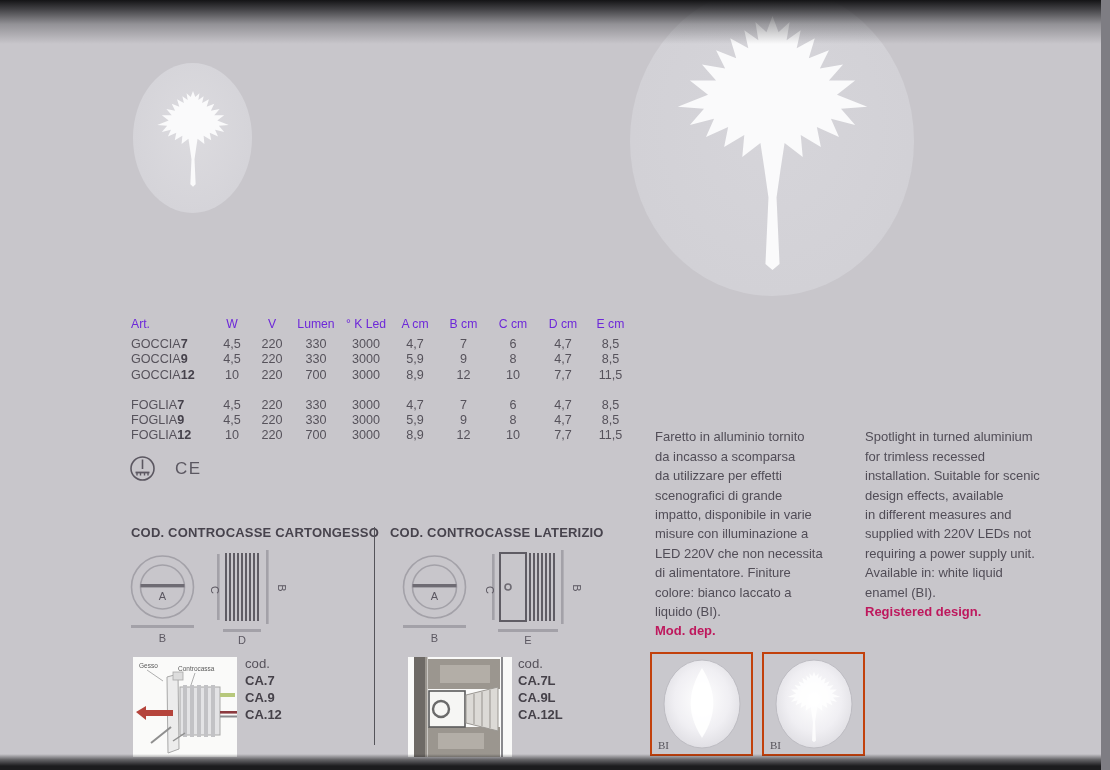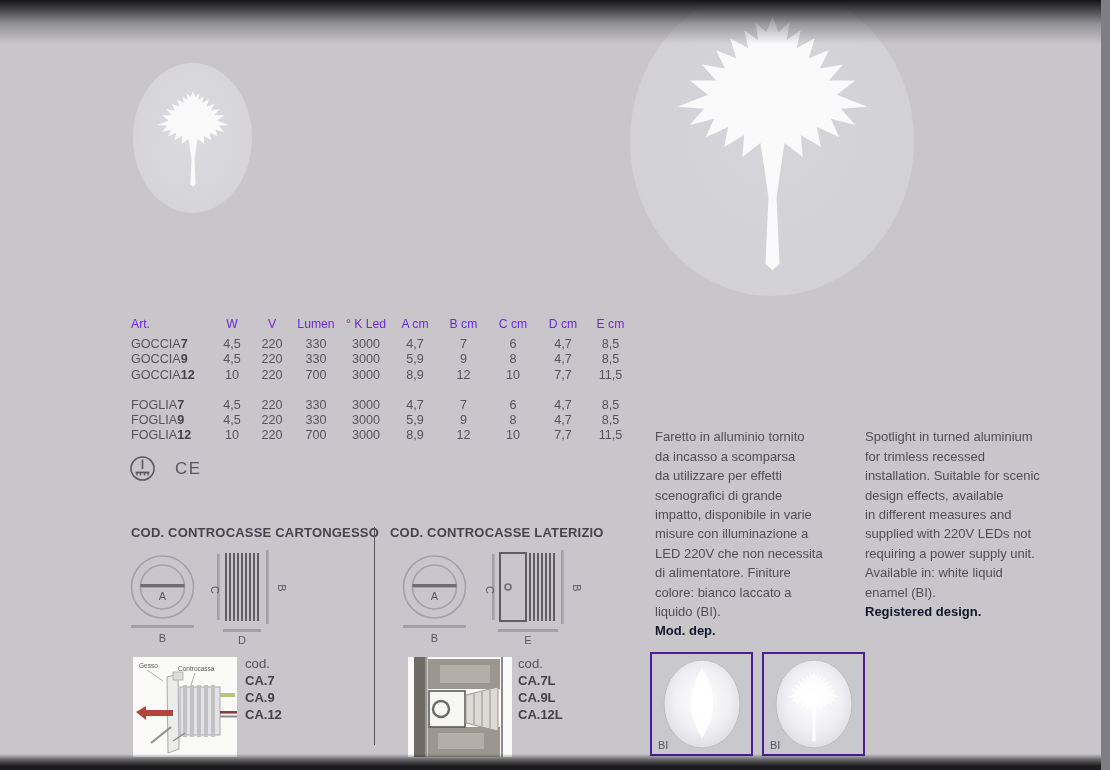--- a/index.html
+++ b/index.html
@@ -56,31 +56,31 @@
 
   
   .photo{width:104px;height:100px;background:#fafaf9;}
   .photo1{left:133px;top:657px;}
   .photo2{left:408px;top:657px;}
   .codblock{font-size:13.2px;color:#56525b;line-height:17px;}
   .codblock .codes{font-weight:bold;font-size:13px;color:#454149;}
   .cod1{left:245px;top:655px;}
   .cod2{left:518px;top:655px;}
 
-  .bi-box{width:99px;height:100px;background:#c9c8cd;border:2px solid #4c1d95;
-    display:flex;align-items:center;justify-content:center;position:absolute;}
+  .bi-box{width:99px;height:100px;background:#c9c8cd;border:2px solid #c2410c;
+    display:flex;align-items:center;justify-content:center;position:absolute;font-family:Liberation Serif, serif;}
   .bi1{left:650px;top:652px;}
   .bi2{left:762px;top:652px;}
   .bi-label{position:absolute;left:6px;bottom:3px;font-size:11px;color:#55535a;}
 
   
   .desc{width:195px;font-size:13px;line-height:19.4px;color:#514d57;white-space:pre-line;}
   .desc-it{left:655px;top:408px;}
   .desc-en{left:865px;top:408px;width:208px;}
-  .desc .bold{font-weight:bold;color:#0f172a;white-space:normal;}
+  .desc .bold{font-weight:bold;color:#be185d;white-space:normal;}
 </style>
 </head>
 <body>
 
 <div id="canvas">
 
   <div class="abs oval-sm">
     <svg width="76" height="100" viewBox="0 0 200 260">
       <path class="leaf" d="M100 6 L106 22 L117 12 L114 30 L128 20 L124 38 L142 28 L136 48 L156 40 L147 58 L170 54 L156 70 L182 70 L164 84 L194 96 L168 98 L182 114 L158 108 L166 126 L144 116 L148 136 L128 124 L130 146 L112 132 L108 158 L104 186 L107 252 L100 258 L93 252 L96 186 L92 158 L88 132 L70 146 L72 124 L52 136 L56 116 L34 126 L42 108 L18 114 L32 98 L6 96 L36 84 L18 70 L44 70 L30 54 L53 58 L44 40 L64 48 L58 28 L76 38 L72 20 L86 30 L83 12 L94 22 Z"></path>
     </svg>

